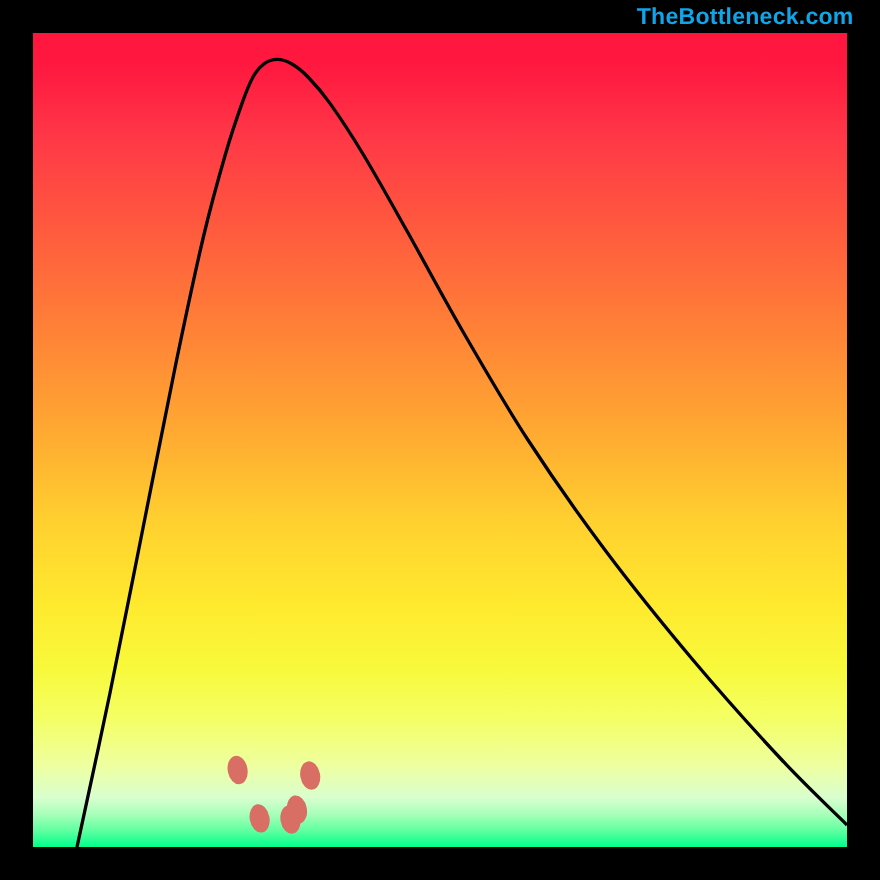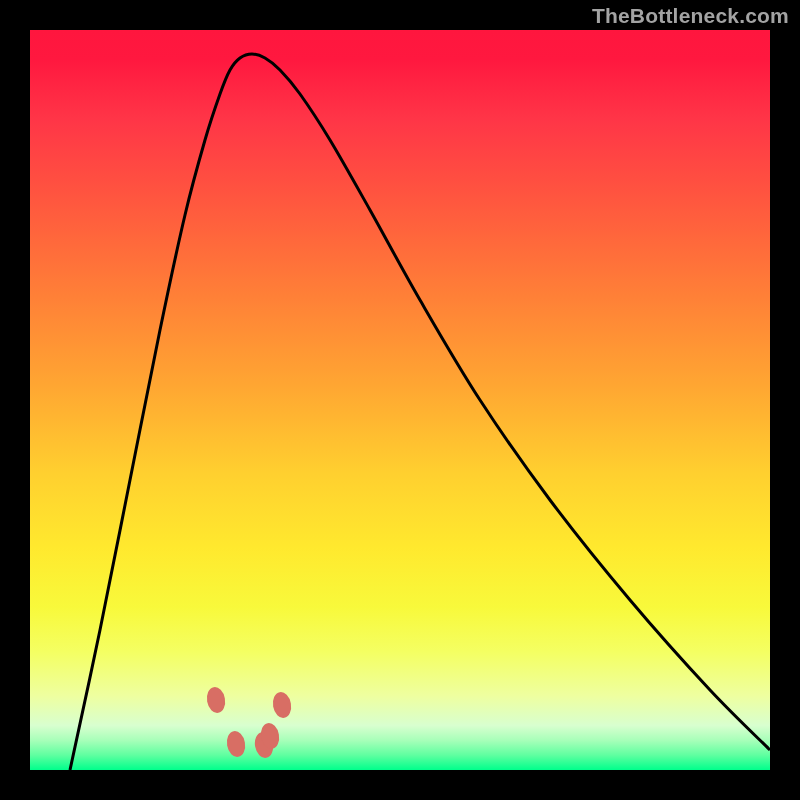--- a/index.html
+++ b/index.html
@@ -46,22 +46,22 @@
   svg.curve {
     position: absolute;
     left: 0;
     top: 0;
     width: 740px;
     height: 740px;
   }
   .watermark {
     position: absolute;
     top: 4px;
-    right: 11px;
-    color: #a3a3a3;
+    right: 24px;
+    color: #0ea5e9;
     font-size: 21px;
     font-weight: 600;
     letter-spacing: .2px;
     user-select: none;
   }
 </style>
 </head>
 <body>
 
 <div class="frame">

